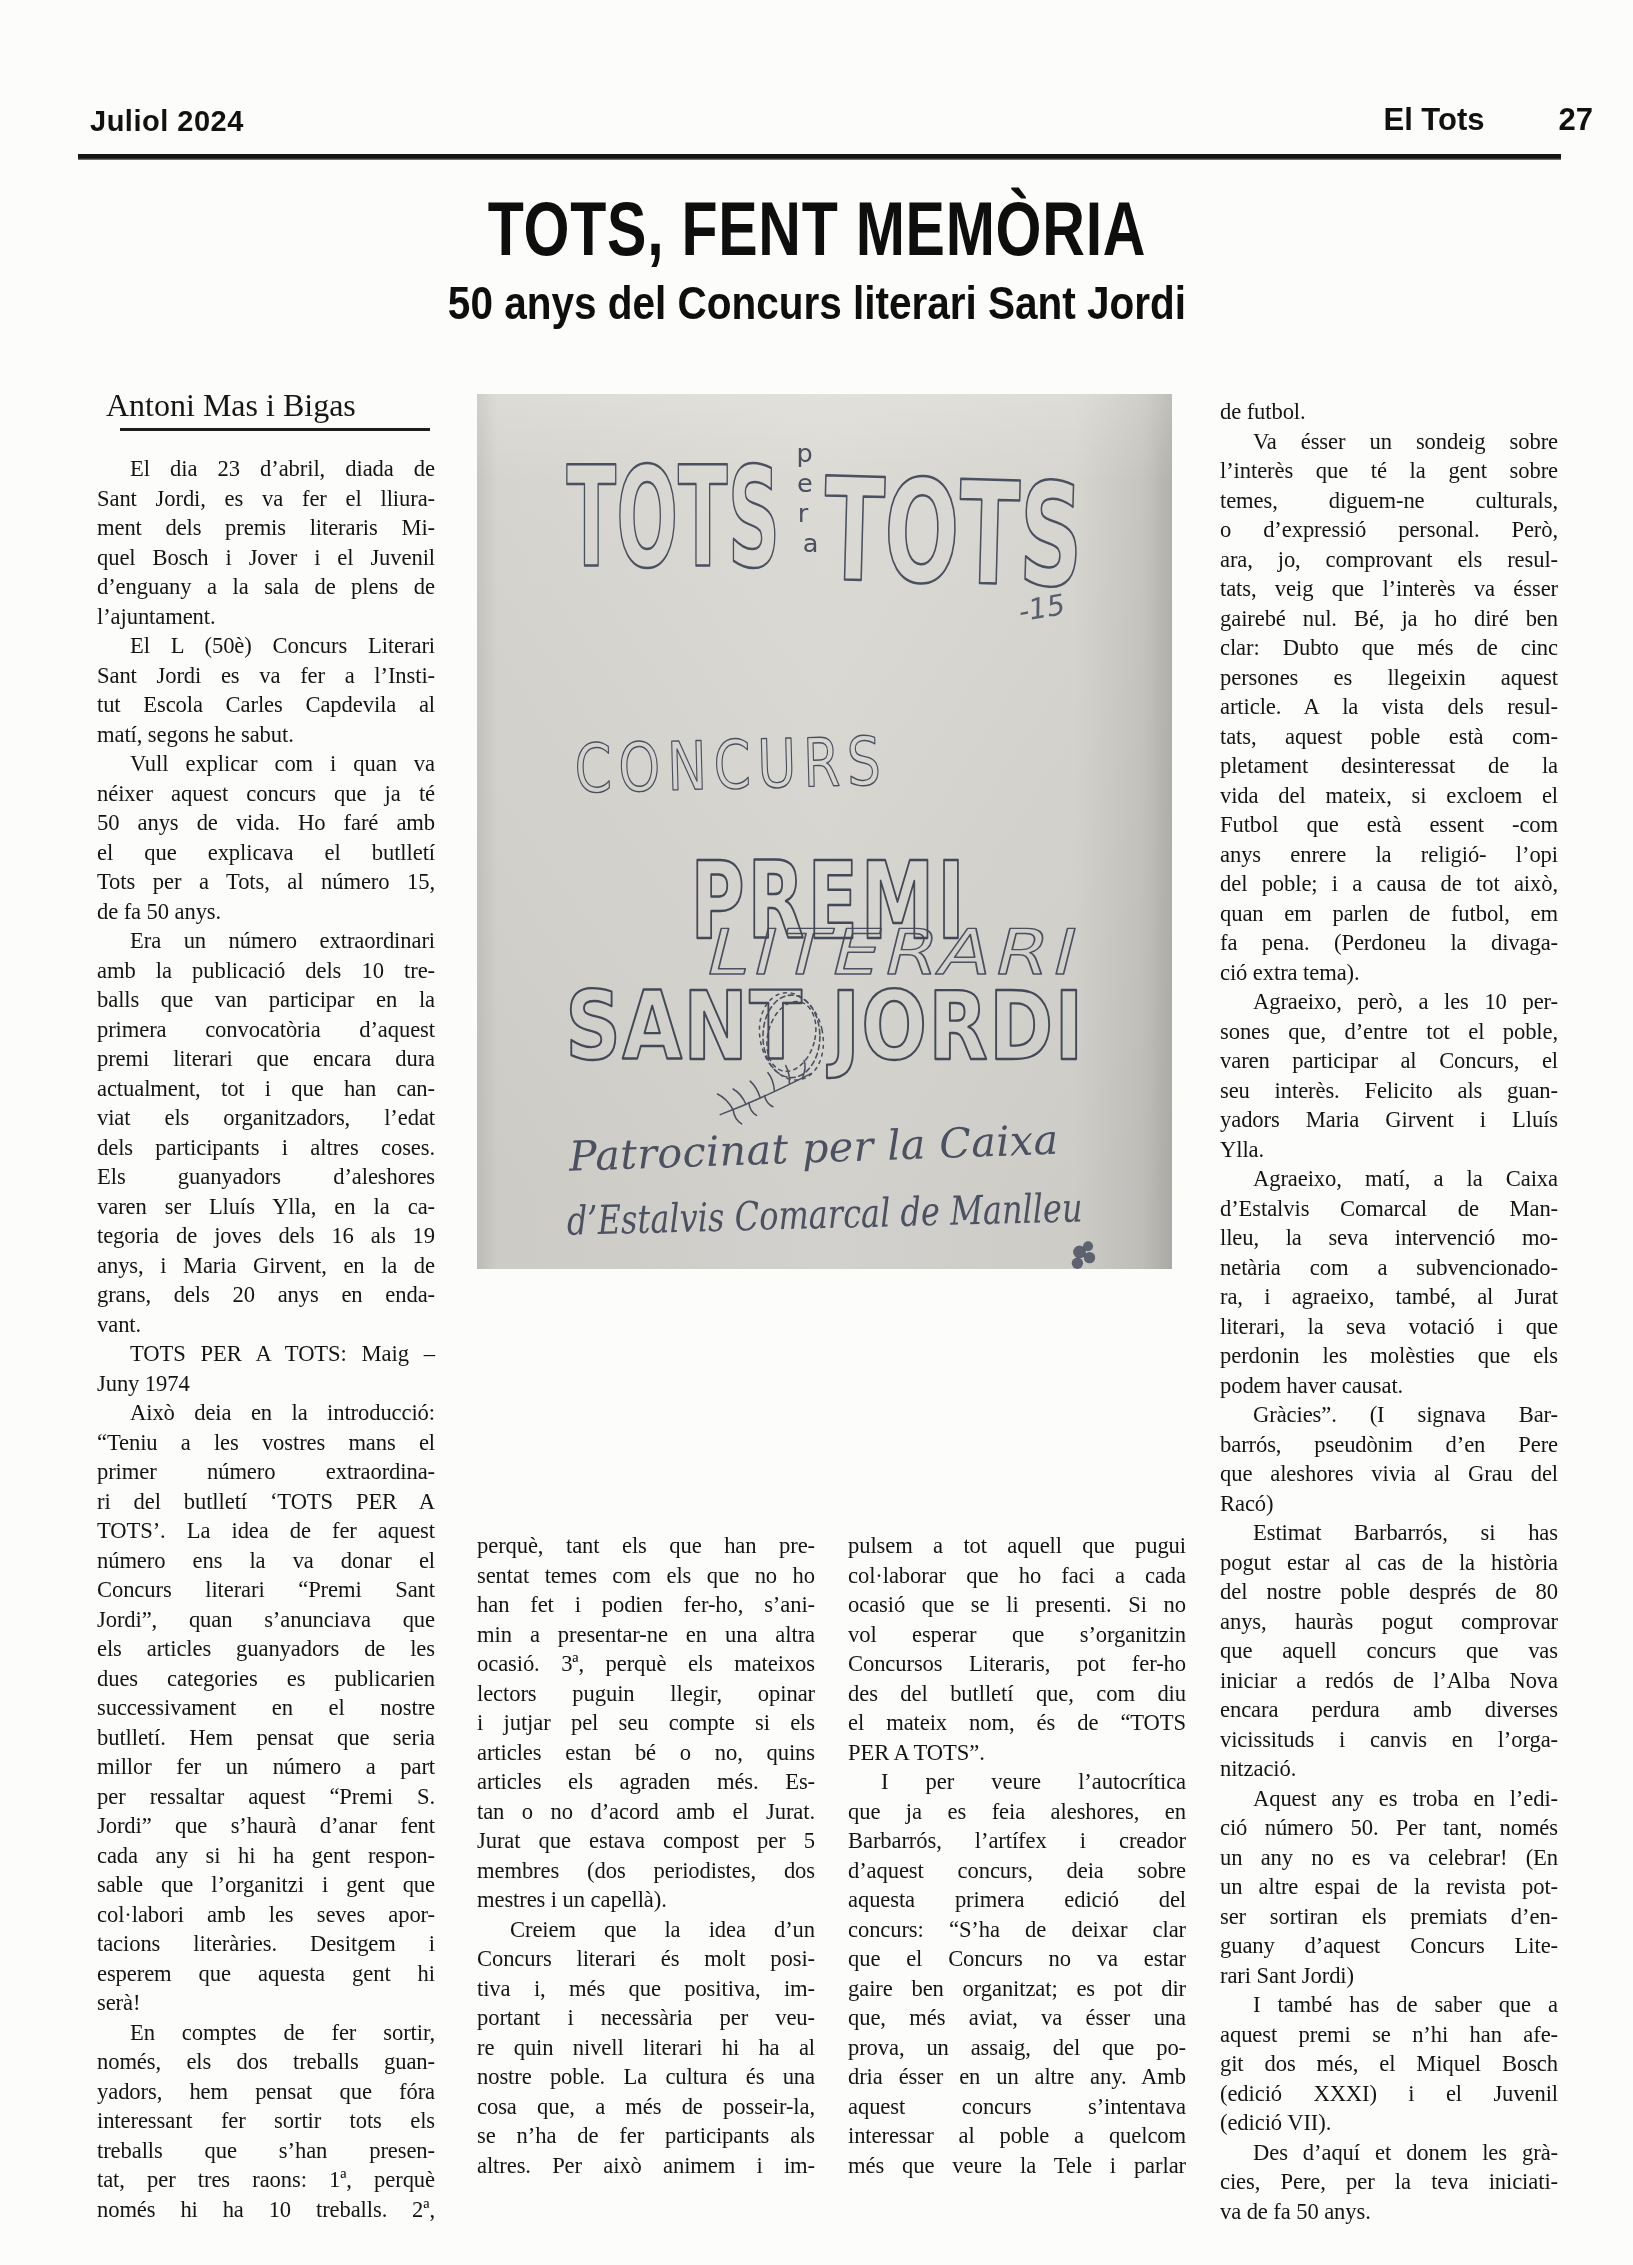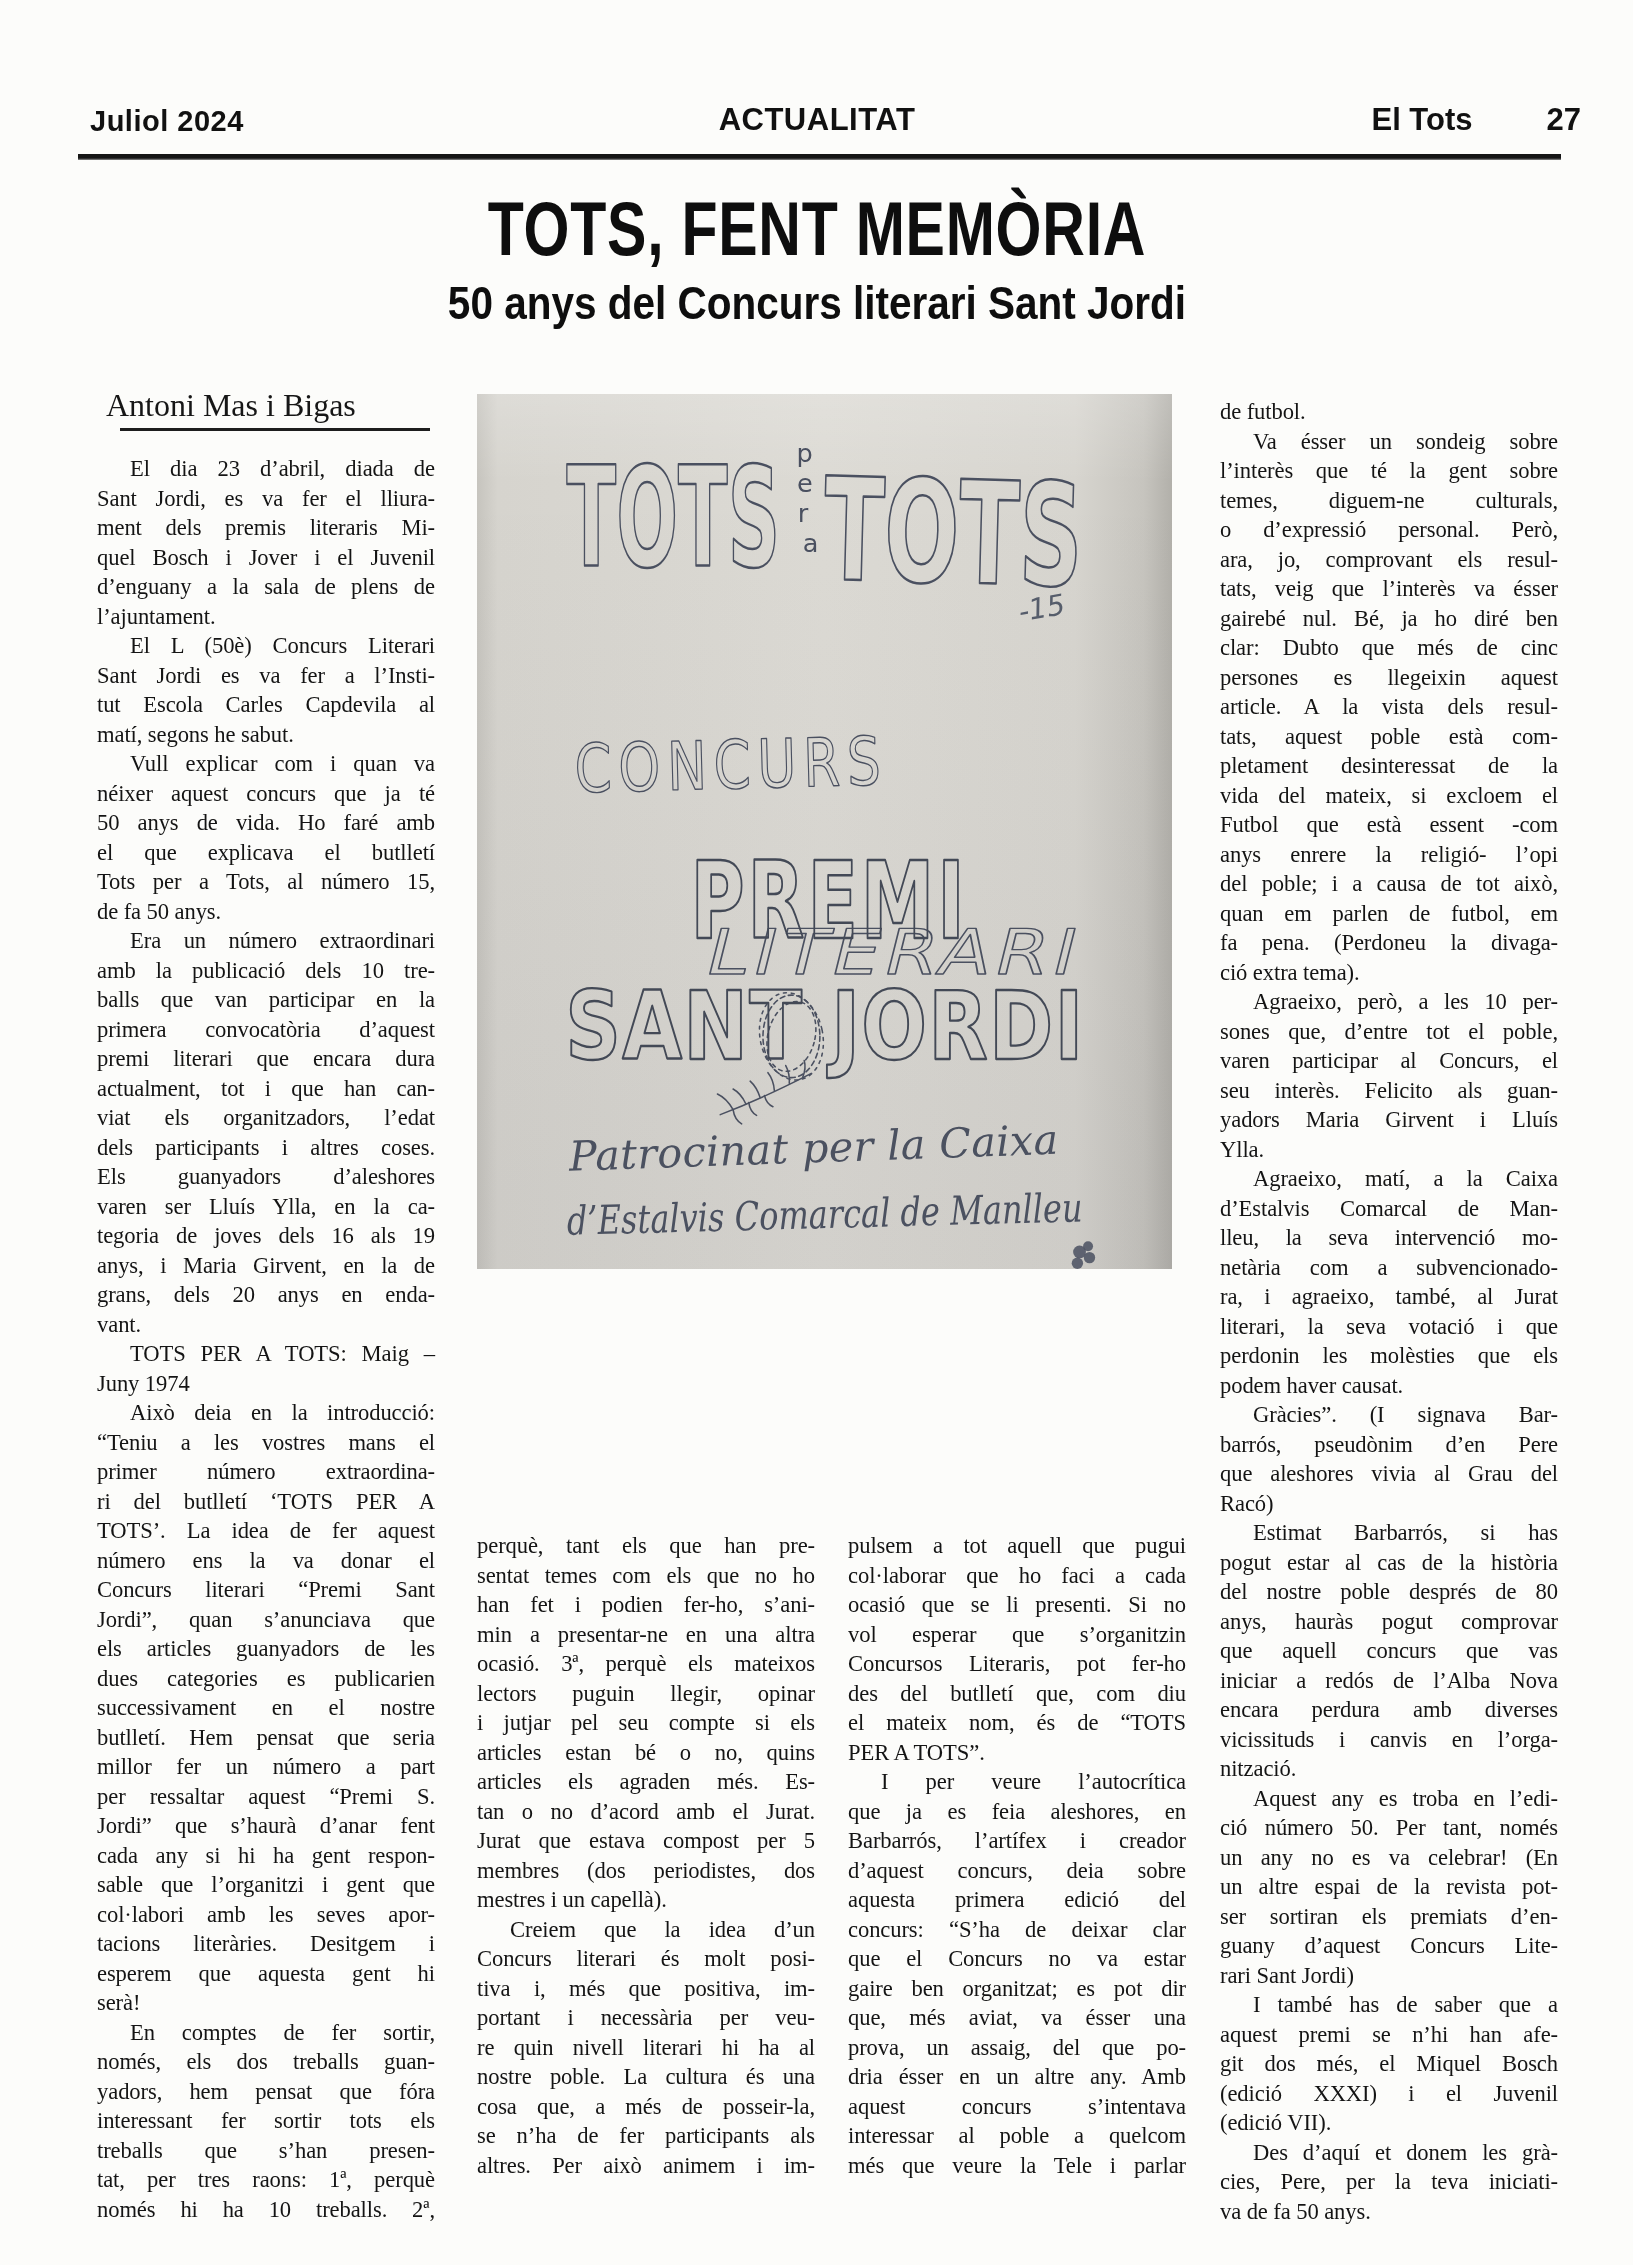--- a/index.html
+++ b/index.html
@@ -4,21 +4,21 @@
 <style>
   html,body{margin:0;padding:0;background:#e8e8e8;}
   .page{position:relative;width:1634px;height:2266px;background:#fcfcfa;overflow:hidden;
         font-family:"Liberation Serif",serif;color:#161616;padding-left:31px;}
 
   
   .masthead-date{position:absolute;left:90px;top:105px;
         font-family:"Liberation Sans",sans-serif;font-weight:700;font-size:29px;letter-spacing:0.5px;color:#111;}
   .masthead-section{position:absolute;left:0;width:1634px;top:102px;text-align:center;
         font-family:"Liberation Sans",sans-serif;font-weight:700;font-size:31px;letter-spacing:0.5px;color:#111;}
-  .masthead-right{position:absolute;right:84px;top:102px;display:flex;gap:74px;
+  .masthead-right{position:absolute;right:72px;top:102px;display:flex;gap:74px;
         font-family:"Liberation Sans",sans-serif;font-weight:700;font-size:31px;color:#111;}
   .hdr-rule{position:absolute;left:78px;top:154px;width:1483px;height:5.5px;
         background:linear-gradient(180deg,#151515 0 68%,#8f8f8f);}
 
   
   .title{position:absolute;left:0;width:1634px;top:188px;margin:0;text-align:center;
         font-family:"Liberation Sans",sans-serif;font-weight:700;font-size:72px;letter-spacing:0.9px;
         transform:scale(.82,1.05);color:#0e0e0e;}
   .subtitle{position:absolute;left:0;width:1634px;top:278px;margin:0;text-align:center;
         font-family:"Liberation Sans",sans-serif;font-weight:700;font-size:45px;
@@ -50,21 +50,20 @@
   text.blockout{font-weight:700;stroke:#434956;fill:none;stroke-linejoin:round;}
   text.script{font-family:"DejaVu Serif",serif;font-style:italic;fill:#4b5160;}
   .doodle{stroke:#4a5060;fill:none;stroke-width:2.2;stroke-linecap:round;}
 </style>
 </head>
 <body>
 
 <div class="page">
 
   <div class="masthead-date">Juliol 2024</div>
-  <div class="masthead-section">ACTUALITAT</div>
   <div class="masthead-right">
     <span>El Tots</span>
     <span>27</span>
   </div>
   <div class="hdr-rule"></div>
 
   <h1 class="title">TOTS, FENT MEMÒRIA</h1>
   <h2 class="subtitle">50 anys del Concurs literari Sant Jordi</h2>
 
   <div class="byline">Antoni Mas i Bigas</div>

